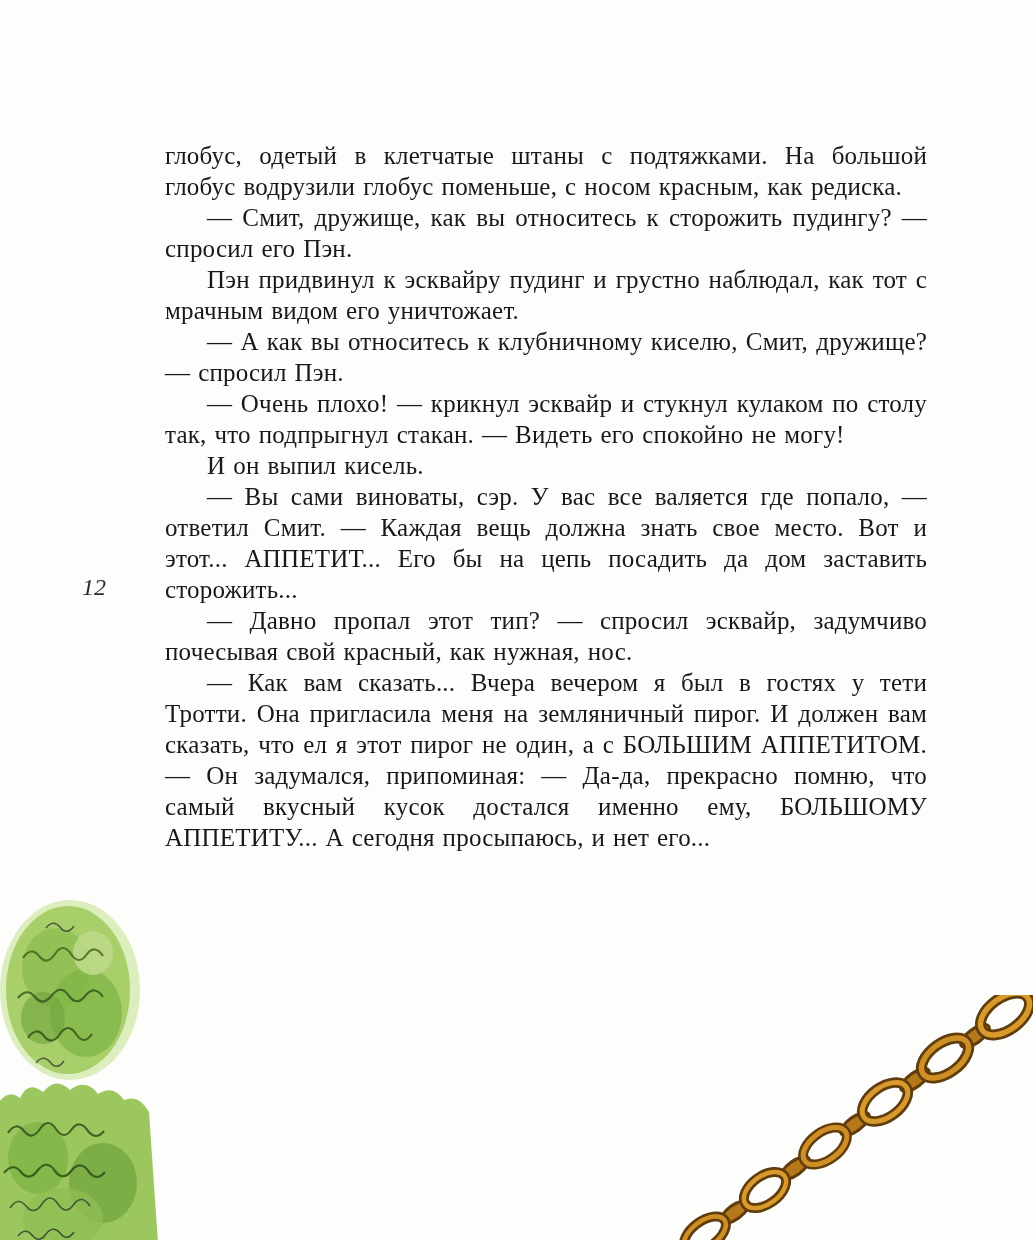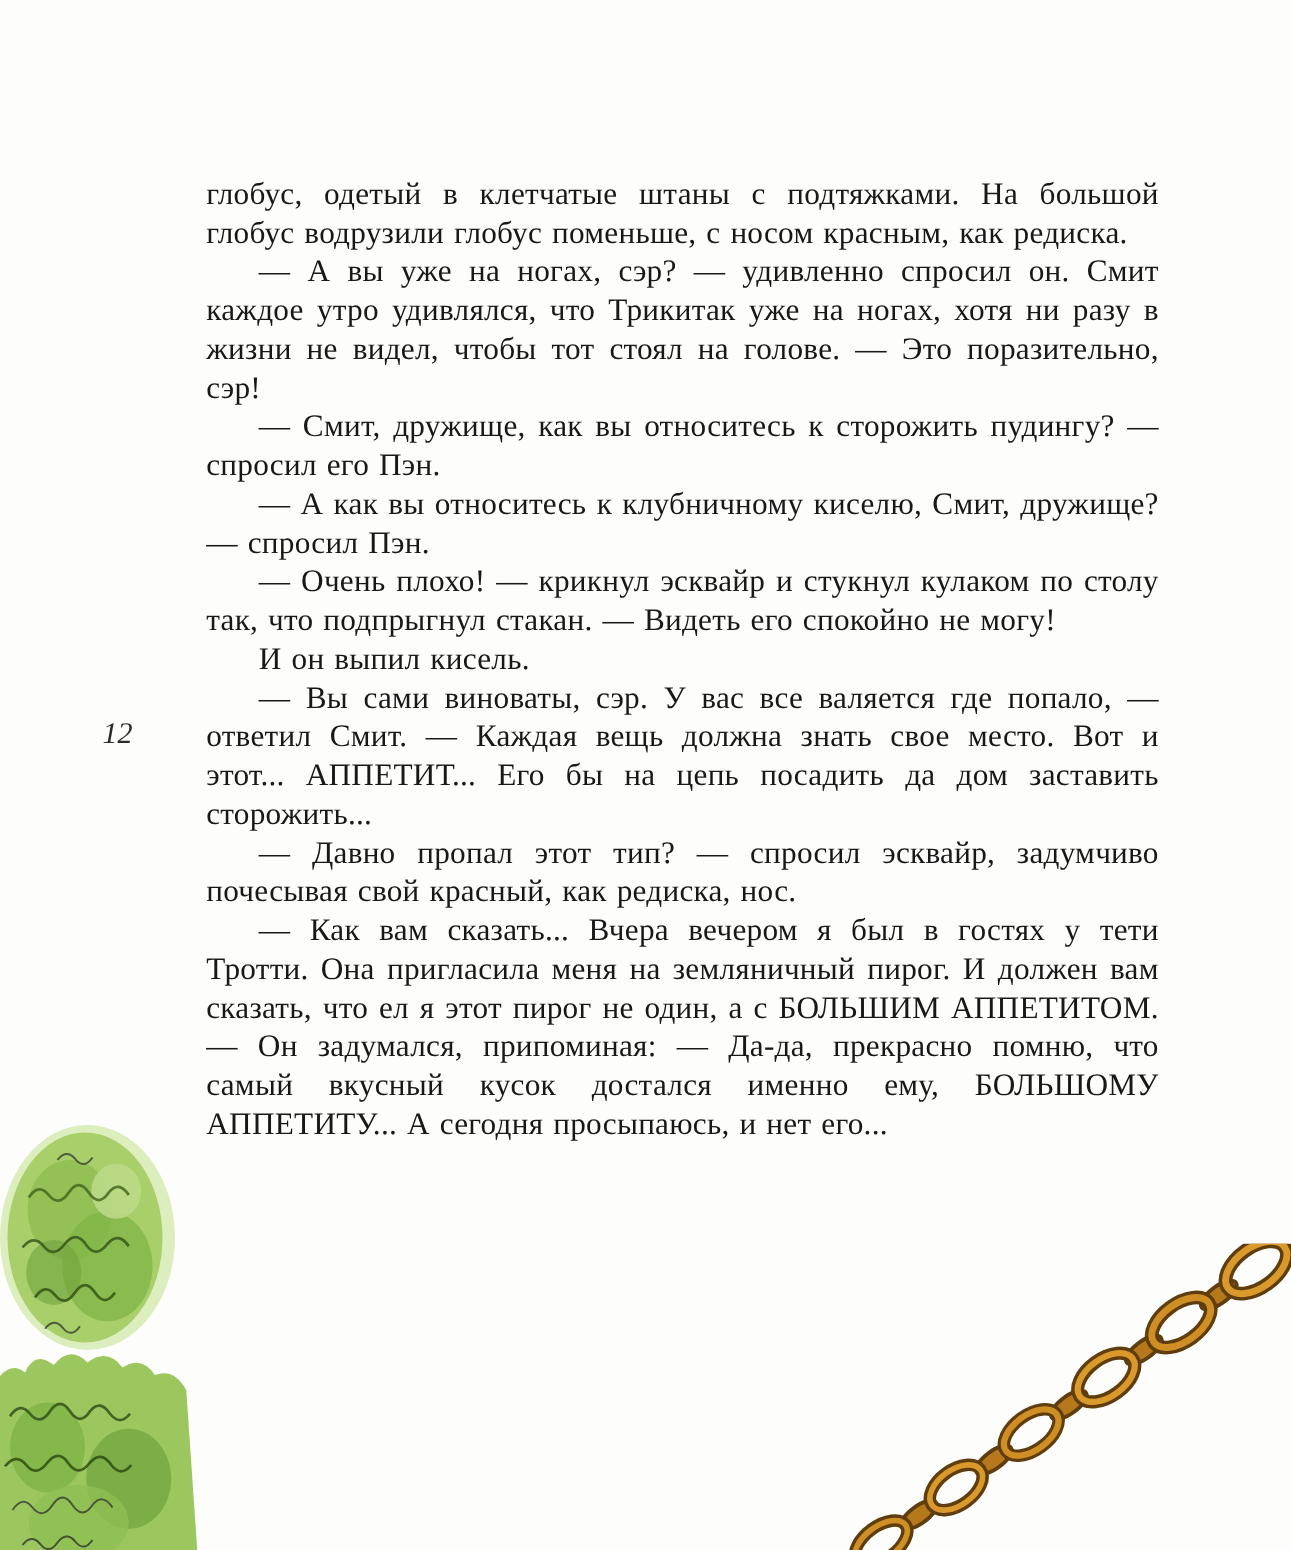--- a/index.html
+++ b/index.html
@@ -55,27 +55,27 @@
 </style>
 </head>
 <body>
 
 <div class="page">
 
   <div class="page-number">12</div>
 
   <div class="text-block">
     <p class="no-indent">глобус, одетый в клетчатые штаны с подтяжками. На большой глобус водрузили глобус поменьше, с носом красным, как редиска.</p>
-    <p>— А вы уже на ногах, сэр? — удивленно спросил он. Смит каждое утро удивлялся, что Трикитак уже на ногах, хотя ни разу в жизни не видел, чтобы тот стоял на голове. — Это поразительно, сэр!</p>
     <p>— Смит, дружище, как вы относитесь к сторожить пудингу? — спросил его Пэн.</p>
+    <p>Пэн придвинул к эсквайру пудинг и грустно наблюдал, как тот с мрачным видом его уничтожает.</p>
     <p>— А как вы относитесь к клубничному киселю, Смит, дружище? — спросил Пэн.</p>
     <p>— Очень плохо! — крикнул эсквайр и стукнул кулаком по столу так, что подпрыгнул стакан. — Видеть его спокойно не могу!</p>
     <p>И он выпил кисель.</p>
     <p>— Вы сами виноваты, сэр. У вас все валяется где попало, — ответил Смит. — Каждая вещь должна знать свое место. Вот и этот... АППЕТИТ... Его бы на цепь посадить да дом заставить сторожить...</p>
-    <p>— Давно пропал этот тип? — спросил эсквайр, задумчиво почесывая свой красный, как редиска, нос.</p>
+    <p>— Давно пропал этот тип? — спросил эсквайр, задумчиво почесывая свой красный, как нужная, нос.</p>
     <p>— Как вам сказать... Вчера вечером я был в гостях у тети Тротти. Она пригласила меня на земляничный пирог. И должен вам сказать, что ел я этот пирог не один, а с БОЛЬШИМ АППЕТИТОМ. — Он задумался, припоминая: — Да-да, прекрасно помню, что самый вкусный кусок достался именно ему, БОЛЬШОМУ АППЕТИТУ... А сегодня просыпаюсь, и нет его...</p>
   </div>
 
   <svg class="bush-illustration" width="178" height="345" viewBox="0 0 178 345" aria-hidden="true">
 
     <ellipse cx="72" cy="92" rx="70" ry="90" fill="#dcedbe"></ellipse>
 
     <ellipse cx="70" cy="92" rx="62" ry="84" fill="#a8cf6a"></ellipse>
     <ellipse cx="58" cy="70" rx="34" ry="40" fill="#8fbe52" opacity="0.85"></ellipse>
     <ellipse cx="88" cy="115" rx="36" ry="44" fill="#7fb445" opacity="0.75"></ellipse>

